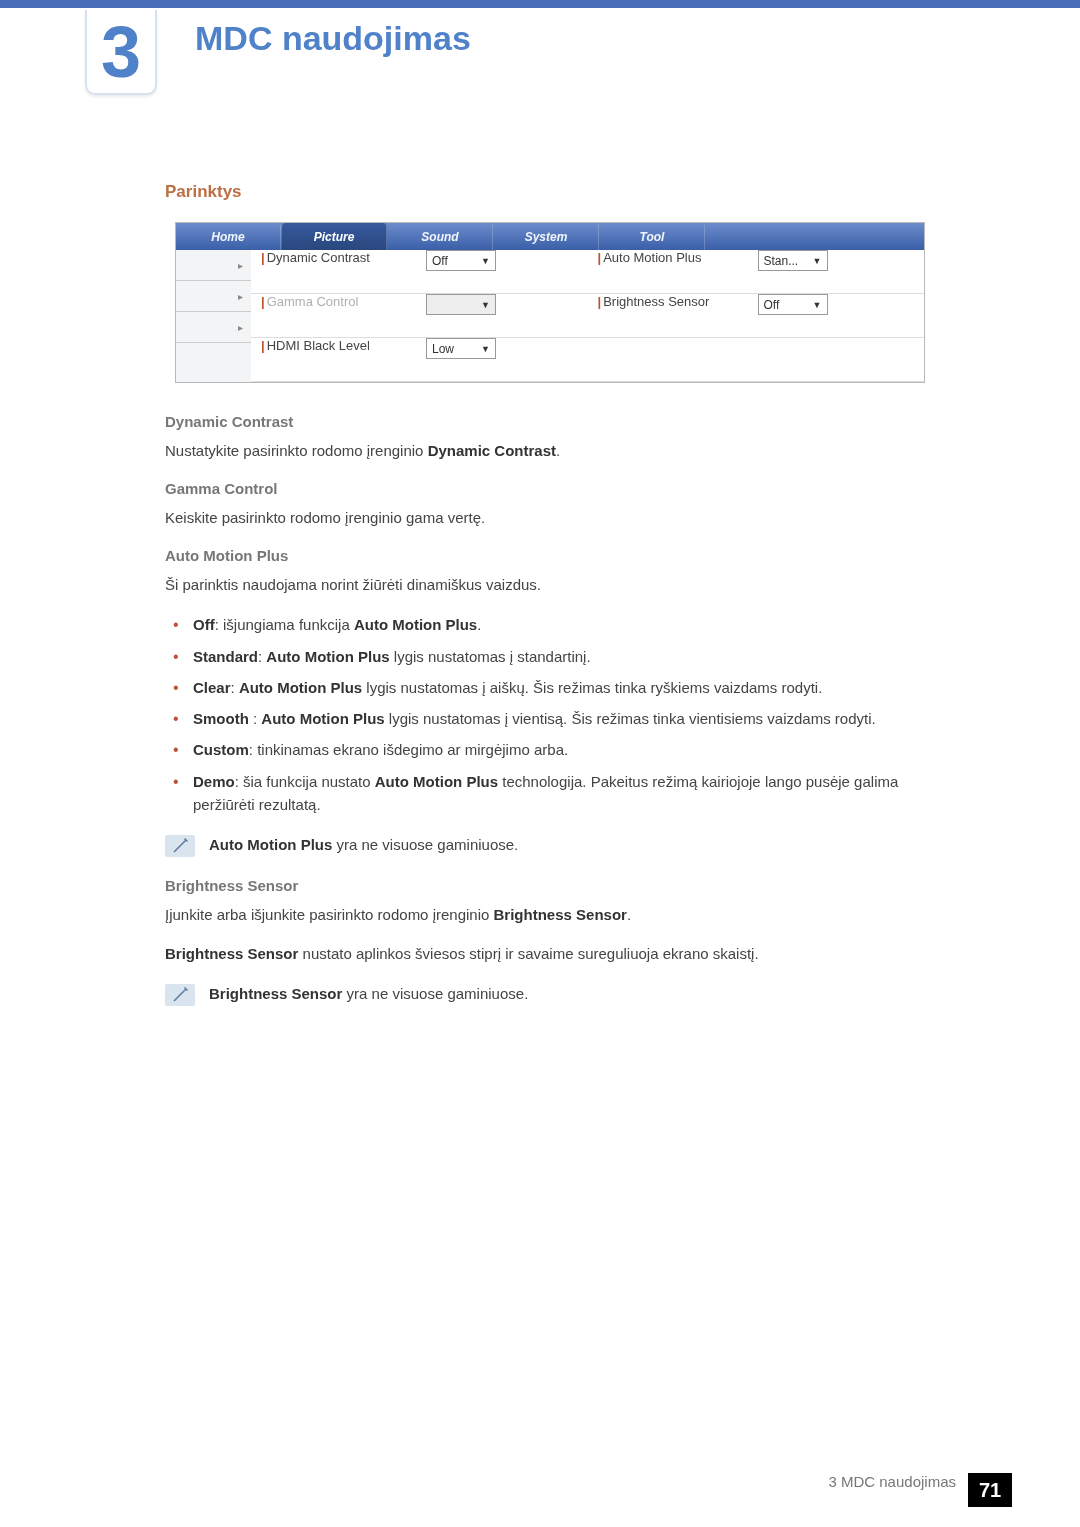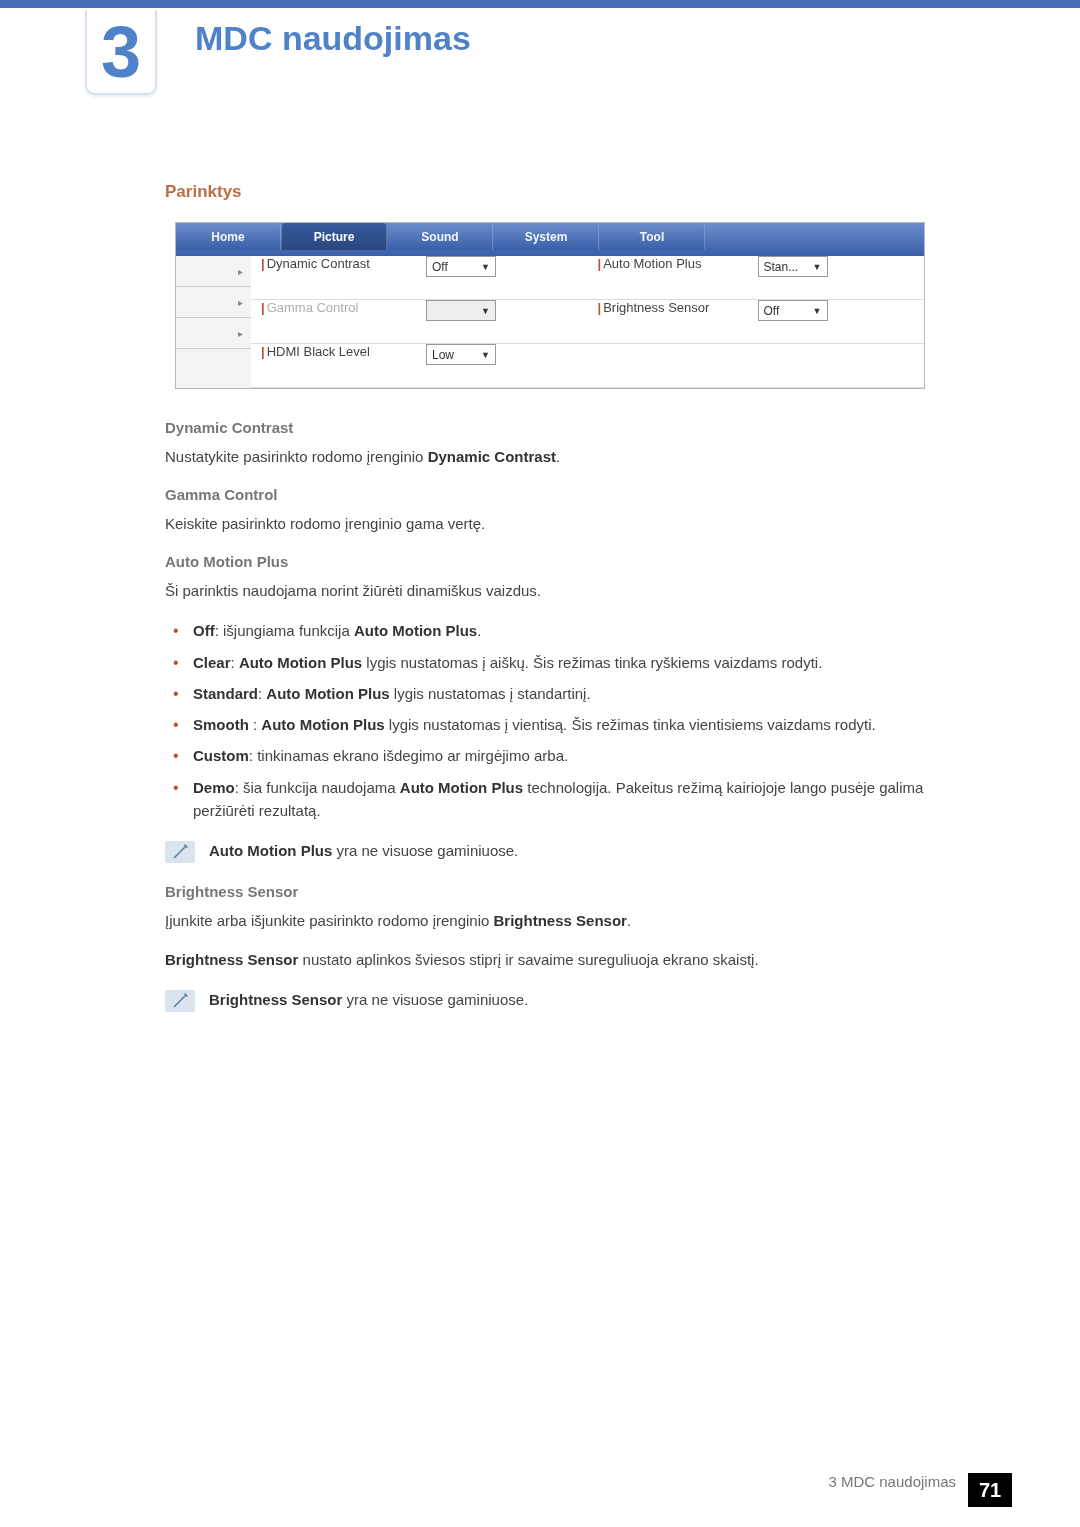--- a/index.html
+++ b/index.html
@@ -21,21 +21,21 @@
 .chapter-number { color: #4f82c8; font-size: 72px; font-weight: bold; line-height: 1; font-family: "Arial Black", Arial, sans-serif; }
 
 .chapter-title { position: absolute; top: 19px; left: 195px; color: #4f82c8; font-size: 34px; font-weight: bold; }
 
 .content { position: absolute; top: 182px; left: 165px; width: 770px; }
 
 .section-title { color: #bc6f44; font-size: 17px; font-weight: bold; margin-bottom: 20px; }
 
 
 .ui-mock { margin: 0 10px 30px 10px; border: 1px solid #b8b8b8; background: #fff; }
-.tabs-row { display: flex; background: linear-gradient(#6c8ccc, #3a5fa8); height: 33px; }
+.tabs-row { display: flex; background: linear-gradient(#6c8ccc, #3a5fa8); height: 27px; font-style: italic; }
 .tab {
   width: 105px; height: 27px; text-align: center; font-size: 12px; color: #f0f4fb; font-weight: bold;
   border-right: 1px solid rgba(255,255,255,0.2);
   display: flex; align-items: center; justify-content: center;
   background: linear-gradient(#6c8ccc, #3a5fa8);
   border-top-left-radius: 4px; border-top-right-radius: 4px;
   margin-right: 1px;
 }
 .tab.active { background: linear-gradient(#365a9e, #2a477e); color: #fff; }
 .tabs-filler { flex: 1; background: linear-gradient(#6c8ccc, #3a5fa8); }
@@ -163,25 +163,25 @@
   </div>
 
   <div class="subhead">Gamma Control</div>
   <div class="para">Keiskite pasirinkto rodomo įrenginio gama vertę.</div>
 
   <div class="subhead">Auto Motion Plus</div>
   <div class="para">Ši parinktis naudojama norint žiūrėti dinamiškus vaizdus.</div>
 
   <ul class="bullets">
     <li><b>Off</b><span>: išjungiama funkcija </span><b>Auto Motion Plus</b><span>.</span></li>
+    <li><b>Standard</b><span>: </span><b>Auto Motion Plus</b><span> lygis nustatomas į standartinį.</span></li>
     <li><b>Clear</b><span>: </span><b>Auto Motion Plus</b><span> lygis nustatomas į aiškų. Šis režimas tinka ryškiems vaizdams rodyti.</span></li>
-    <li><b>Standard</b><span>: </span><b>Auto Motion Plus</b><span> lygis nustatomas į standartinį.</span></li>
     <li><b>Smooth</b><span> : </span><b>Auto Motion Plus</b><span> lygis nustatomas į vientisą. Šis režimas tinka vientisiems vaizdams rodyti.</span></li>
     <li><b>Custom</b><span>: tinkinamas ekrano išdegimo ar mirgėjimo arba.</span><b></b><span></span></li>
-    <li><b>Demo</b><span>: šia funkcija naudojama </span><b>Auto Motion Plus</b><span> technologija. Pakeitus režimą kairiojoje lango pusėje galima peržiūrėti rezultatą.</span></li>
+    <li><b>Demo</b><span>: šia funkcija nustato </span><b>Auto Motion Plus</b><span> technologija. Pakeitus režimą kairiojoje lango pusėje galima peržiūrėti rezultatą.</span></li>
   </ul>
 
   <div class="note-row">
     <div class="note-icon">
       <svg viewBox="0 0 24 24" fill="none" stroke="#5a7aa0" stroke-width="2">
           <path d="M4 20 L20 4 M18 2 L22 6"></path>
         </svg>
     </div>
     <div class="note-text"><b>Auto Motion Plus</b><span> yra ne visuose gaminiuose.</span></div>
   </div>

